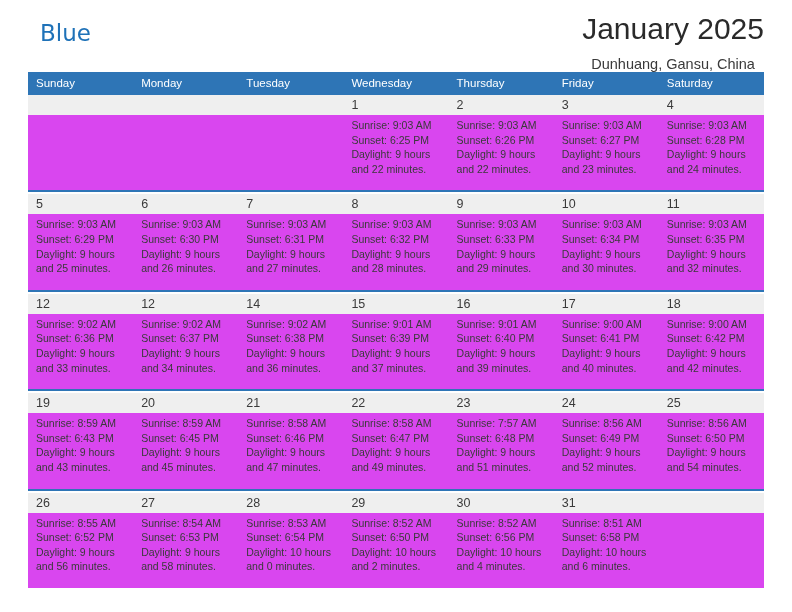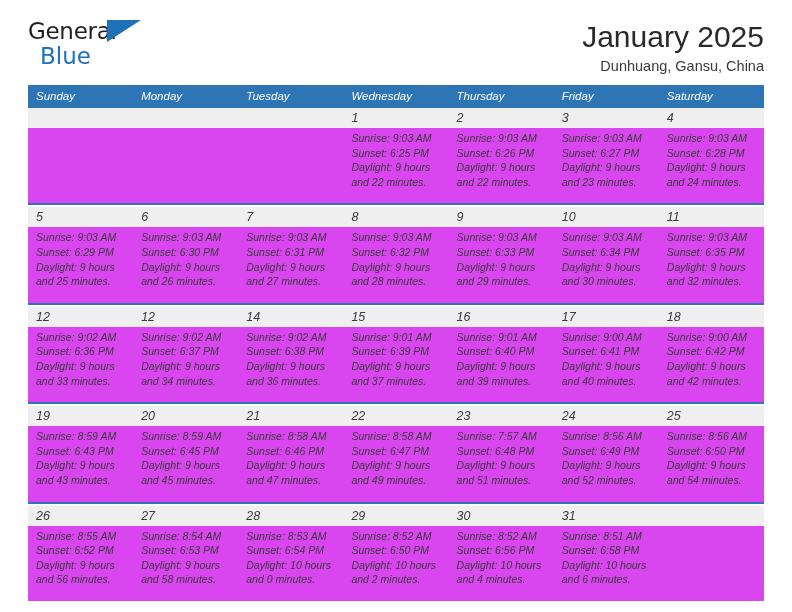--- a/index.html
+++ b/index.html
@@ -57,43 +57,41 @@
   }
   .brand-row2 {
     margin-top: 2px;
     margin-left: 12px;
     font-size: 23px;
     color: #1F72B8;
     font-family: "DejaVu Sans", sans-serif;
   }
 
   .title-block {
-    text-align: right;
-    padding-top: 20px;
+    text-align: center;
+    padding-top: 12px;
   }
   .cal-title {
     font-size: 30px;
     font-weight: normal;
     color: #2A2A2A;
     letter-spacing: 0px;
     line-height: 1.15;
   }
   .cal-subtitle {
-    margin-top: 3px;
+    margin-top: 9px;
     font-size: 14.5px;
     color: #3A3A3A;
   }
 
   
   .calendar {
-    margin-top: 13px;
     width: 736px;
     border-collapse: collapse;
     table-layout: fixed;
-    font-style: italic;
   }
   .calendar col { width: 105.14px; }
 
   .calendar thead th {
     background: #2E75B6;
     color: #FFFFFF;
     font-size: 11.5px;
     font-weight: normal;
     text-align: left;
     padding: 5px 0 6px 8px;
@@ -134,24 +132,20 @@
   .info-line { display: block; white-space: nowrap; }
 </style>
 </head>
 <body>
 
 <div class="page">
 
   <div class="top-bar">
 
     <div class="brand">
-      <div class="brand-row1">
-        <span>General</span>
-        <span class="brand-tri"></span>
-      </div>
       <div class="brand-row2">Blue</div>
     </div>
 
     <div class="title-block">
       <div class="cal-title">January 2025</div>
       <div class="cal-subtitle">Dunhuang, Gansu, China</div>
     </div>
 
   </div>
 

